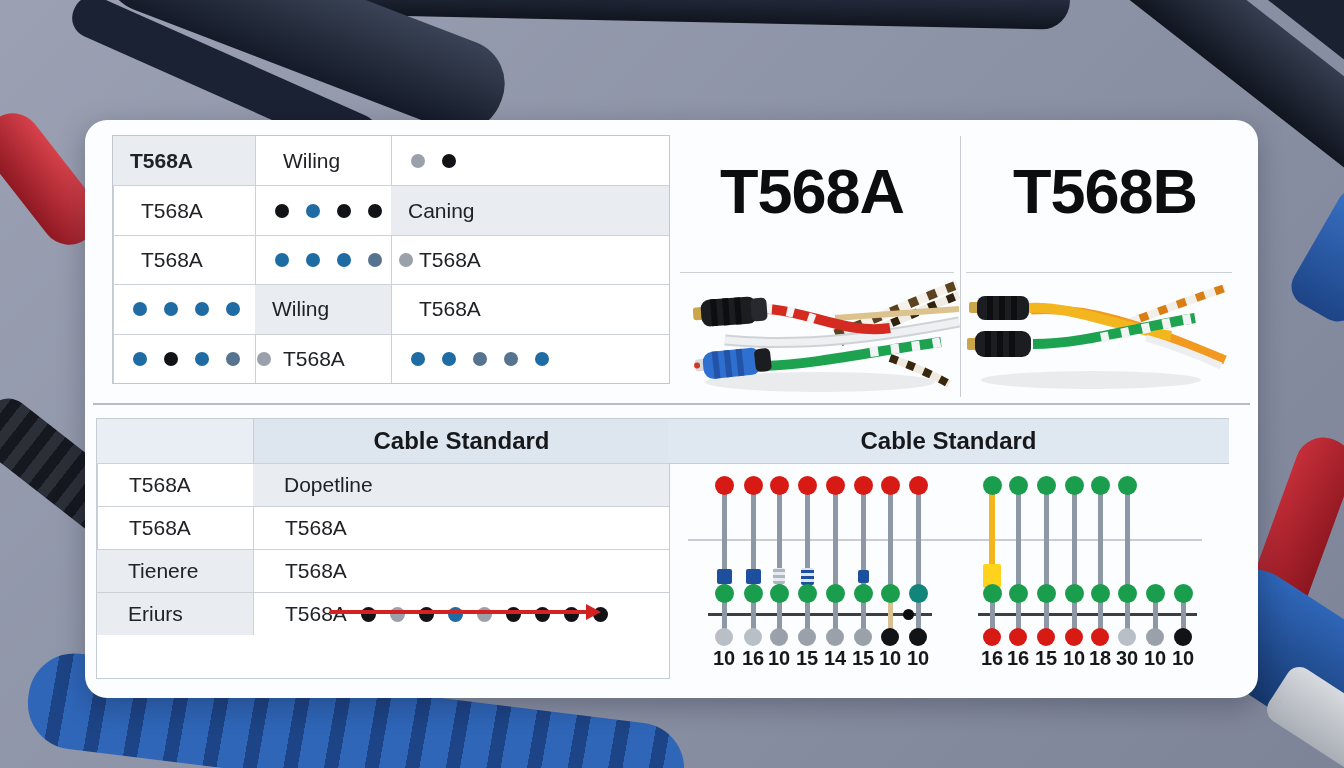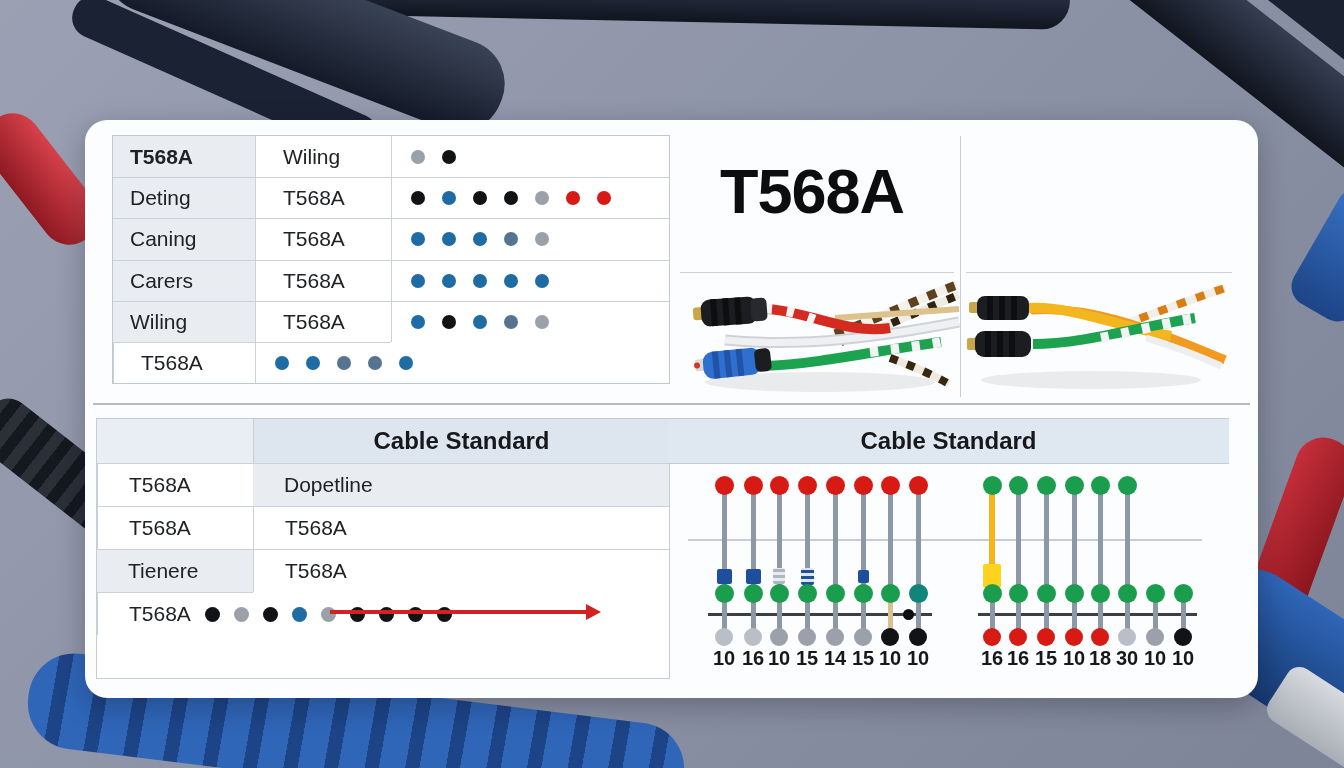--- a/index.html
+++ b/index.html
@@ -119,41 +119,39 @@
 
 <div id="card">
 
   <div id="top-table">
       <div class="cell c1 r0">T568A</div>
       <div class="cell c2">Wiling</div>
       <div class="cell c3">
         <span class="dot" style="height: 14px; width: 14px; background: rgb(154, 161, 171);"></span>
         <span class="dot" style="height: 14px; width: 14px; background: rgb(18, 19, 22);"></span>
       </div>
-      <div class="cell c1 r1 bt">Deting</div>
       <div class="cell c2 bt">T568A</div>
       <div class="cell c3 bt">
         <span class="dot" style="height: 14px; width: 14px; background: rgb(18, 19, 22);"></span>
         <span class="dot" style="height: 14px; width: 14px; background: rgb(31, 107, 163);"></span>
         <span class="dot" style="height: 14px; width: 14px; background: rgb(18, 19, 22);"></span>
         <span class="dot" style="height: 14px; width: 14px; background: rgb(18, 19, 22);"></span>
         <span class="dot" style="height: 14px; width: 14px; background: rgb(154, 161, 171);"></span>
         <span class="dot" style="height: 14px; width: 14px; background: rgb(216, 26, 21);"></span>
         <span class="dot" style="height: 14px; width: 14px; background: rgb(216, 26, 21);"></span>
       </div>
       <div class="cell c1 r2 bt">Caning</div>
       <div class="cell c2 bt">T568A</div>
       <div class="cell c3 bt">
         <span class="dot" style="height: 14px; width: 14px; background: rgb(31, 107, 163);"></span>
         <span class="dot" style="height: 14px; width: 14px; background: rgb(31, 107, 163);"></span>
         <span class="dot" style="height: 14px; width: 14px; background: rgb(31, 107, 163);"></span>
         <span class="dot" style="height: 14px; width: 14px; background: rgb(86, 116, 143);"></span>
         <span class="dot" style="height: 14px; width: 14px; background: rgb(154, 161, 171);"></span>
       </div>
-      <div class="cell c1 r3 bt">Carers</div>
       <div class="cell c2 bt">T568A</div>
       <div class="cell c3 bt">
         <span class="dot" style="height: 14px; width: 14px; background: rgb(31, 107, 163);"></span>
         <span class="dot" style="height: 14px; width: 14px; background: rgb(31, 107, 163);"></span>
         <span class="dot" style="height: 14px; width: 14px; background: rgb(31, 107, 163);"></span>
         <span class="dot" style="height: 14px; width: 14px; background: rgb(31, 107, 163);"></span>
         <span class="dot" style="height: 14px; width: 14px; background: rgb(31, 107, 163);"></span>
       </div>
       <div class="cell c1 r4 bt">Wiling</div>
       <div class="cell c2 bt">T568A</div>
@@ -168,20 +166,21 @@
       <div class="cell c3 bt">
         <span class="dot" style="height: 14px; width: 14px; background: rgb(31, 107, 163);"></span>
         <span class="dot" style="height: 14px; width: 14px; background: rgb(31, 107, 163);"></span>
         <span class="dot" style="height: 14px; width: 14px; background: rgb(86, 116, 143);"></span>
         <span class="dot" style="height: 14px; width: 14px; background: rgb(86, 116, 143);"></span>
         <span class="dot" style="height: 14px; width: 14px; background: rgb(31, 107, 163);"></span>
       </div>
     </div>
 
   <div class="std-title" id="std-left">T568A</div>
+  <div class="std-title" id="std-right">T568B</div>
   <div class="hline" id="hl-left"></div>
   <div class="hline" id="hl-right"></div>
   <div id="vdiv"></div>
   <div id="section-line"></div>
 
   <svg id="cable-a" class="cable-img" width="280" height="122" viewBox="0 0 280 122">
     <ellipse cx="135" cy="104" rx="115" ry="10" fill="#000" opacity="0.07"></ellipse>
     <path d="M150,56 C195,40 235,20 272,7" stroke="#f4f1ea" stroke-width="9" fill="none"></path>
     <path d="M150,56 C195,40 235,20 272,7" stroke="#5d421f" stroke-width="9" fill="none" stroke-dasharray="9 11"></path>
     <path d="M156,64 C200,50 240,30 274,17" stroke="#efece4" stroke-width="8" fill="none"></path>
@@ -249,20 +248,21 @@
       <div class="cell val">
         <span>T568A</span>
       </div>
       <div class="cell val">
         <span>T568A</span>
       </div>
       <div class="cell lab">Tienere</div>
       <div class="cell val">
         <span>T568A</span>
       </div>
+      <div class="cell lab">Eriurs</div>
       <div class="cell val">
         <span>T568A</span>
         <span class="dot" style="height: 15px; width: 15px; background: rgb(18, 19, 22);"></span>
         <span class="dot" style="height: 15px; width: 15px; background: rgb(154, 161, 171);"></span>
         <span class="dot" style="height: 15px; width: 15px; background: rgb(18, 19, 22);"></span>
         <span class="dot" style="height: 15px; width: 15px; background: rgb(31, 107, 163);"></span>
         <span class="dot" style="height: 15px; width: 15px; background: rgb(154, 161, 171);"></span>
         <span class="dot" style="height: 15px; width: 15px; background: rgb(18, 19, 22);"></span>
         <span class="dot" style="height: 15px; width: 15px; background: rgb(18, 19, 22);"></span>
         <span class="dot" style="height: 15px; width: 15px; background: rgb(18, 19, 22);"></span>

